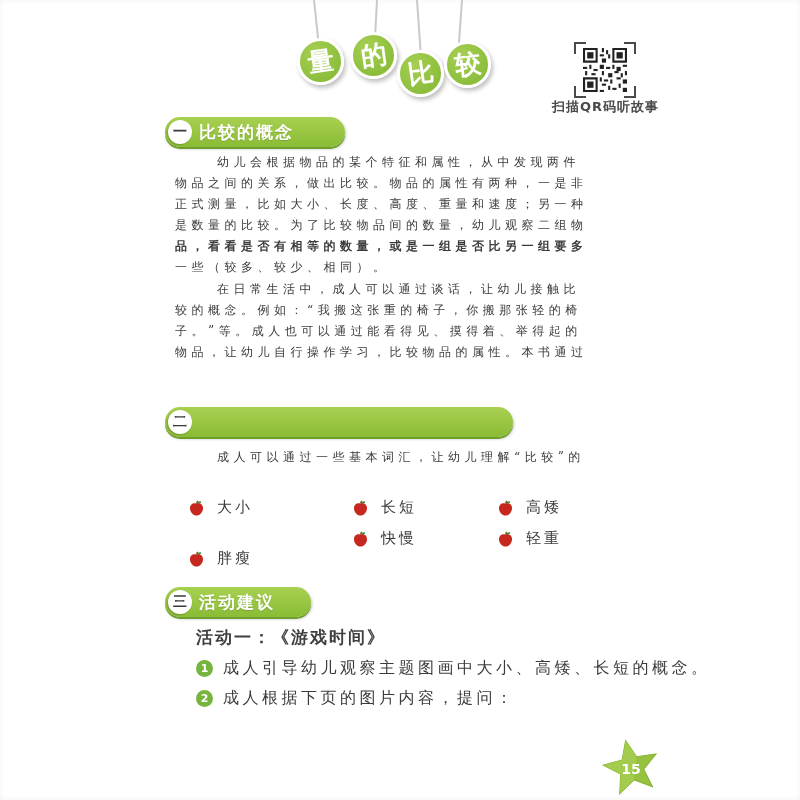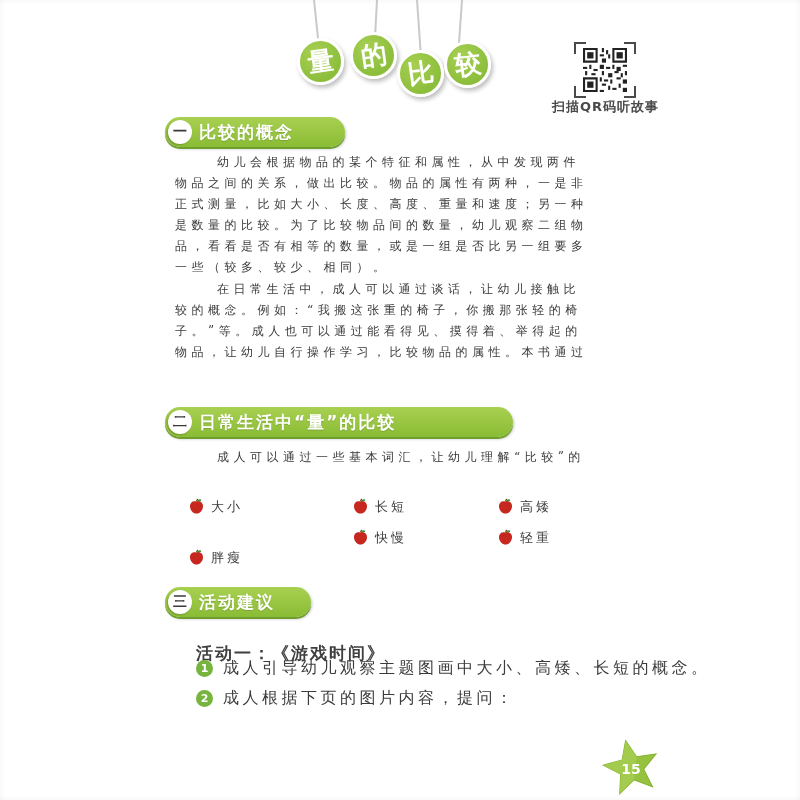--- a/index.html
+++ b/index.html
@@ -41,22 +41,22 @@
   .pill .pill-label { color:#fff; font-size:17px; font-weight:bold; letter-spacing:2px;
       padding-right:14px; white-space:nowrap; text-shadow:0 1px 1px rgba(0,0,0,0.15); }
 
   
   .bodyline { position:absolute; left:175px; width:488px; font-size:12px;
       line-height:21px; letter-spacing:4.5px; color:#3b3b3b;
       font-family:"DejaVu Serif", serif; white-space:nowrap; }
   .indent { padding-left:42px; }
 
   
-  .word-item { position:absolute; display:flex; align-items:flex-start; gap:6px;
-      font-size:13px; letter-spacing:3px; font-family:"DejaVu Serif", serif; color:#3b3b3b; }
+  .word-item { position:absolute; display:flex; align-items:flex-end; gap:12px;
+      font-size:15px; letter-spacing:3px; font-family:"DejaVu Serif", serif; color:#3b3b3b; }
   .apple { width:17px; height:17px; flex:0 0 17px; }
 
   
   .activity-title { position:absolute; left:196px; font-size:17px; font-weight:bold;
       color:#3f3f3f; letter-spacing:2px; }
   .step { position:absolute; left:196px; display:flex; align-items:flex-start; gap:10px; }
   .step .step-num { width:17px; height:17px; border-radius:50%; background:#76b43e;
       color:#fff; font-size:11px; font-weight:bold; display:flex; align-items:center;
       justify-content:center; margin-top:2px; flex:0 0 17px; }
   .step .step-text { font-size:16px; letter-spacing:3.5px; color:#3b3b3b;
@@ -145,31 +145,30 @@
 
   <div class="pill" style="left:165px; top:117px; width:180px;">
     <span class="num-circle">一</span>
     <span class="pill-label">比较的概念</span>
   </div>
 
   <div class="bodyline indent" style="top:152px;">幼儿会根据物品的某个特征和属性，从中发现两件</div>
   <div class="bodyline" style="top:173px;">物品之间的关系，做出比较。物品的属性有两种，一是非</div>
   <div class="bodyline" style="top:194px;">正式测量，比如大小、长度、高度、重量和速度；另一种</div>
   <div class="bodyline" style="top:215px;">是数量的比较。为了比较物品间的数量，幼儿观察二组物</div>
-  <div class="bodyline" style="top:236px;">品，看看是否有相等的数量，或是一组是否比另一组要多</div>
+  <div class="bodyline" style="top:236px;font-weight:bold;">品，看看是否有相等的数量，或是一组是否比另一组要多</div>
   <div class="bodyline" style="top:257px;">一些（较多、较少、相同）。</div>
 
   <div class="bodyline indent" style="top:279px;">在日常生活中，成人可以通过谈话，让幼儿接触比</div>
   <div class="bodyline" style="top:300px;">较的概念。例如：“我搬这张重的椅子，你搬那张轻的椅</div>
   <div class="bodyline" style="top:321px;">子。”等。成人也可以通过能看得见、摸得着、举得起的</div>
   <div class="bodyline" style="top:342px;">物品，让幼儿自行操作学习，比较物品的属性。本书通过</div>
 
   <div class="pill" style="left:165px; top:407px; width:348px;">
     <span class="num-circle">二</span>
-    <span class="pill-label">日常生活中“量”的比较</span>
   </div>
 
   <div class="bodyline indent" style="top:447px;">成人可以通过一些基本词汇，让幼儿理解“比较”的</div>
 
   <div class="word-item" style="left:188px; top:498px;">
     <svg class="apple" viewBox="0 0 17 17">
         <path d="M8.5 3.2 C8.6 2.2 9.2 1.4 10 1" stroke="#7a4a21" stroke-width="1.1" fill="none"></path>
         <ellipse cx="11" cy="2.6" rx="2.4" ry="1.1" fill="#3d8f34" transform="rotate(-22 11 2.6)"></ellipse>
         <path d="M8.5 3.6 C4.5 2.2 1.6 5 2 8.8 C2.4 12.6 5.2 15.6 8.5 15.6 C11.8 15.6 14.6 12.6 15 8.8 C15.4 5 12.5 2.2 8.5 3.6 Z" fill="#c62820"></path>
       </svg>
@@ -214,21 +213,21 @@
         <path d="M8.5 3.6 C4.5 2.2 1.6 5 2 8.8 C2.4 12.6 5.2 15.6 8.5 15.6 C11.8 15.6 14.6 12.6 15 8.8 C15.4 5 12.5 2.2 8.5 3.6 Z" fill="#c62820"></path>
       </svg>
     <span>轻重</span>
   </div>
 
   <div class="pill" style="left:165px; top:587px; width:146px;">
     <span class="num-circle">三</span>
     <span class="pill-label">活动建议</span>
   </div>
 
-  <div class="activity-title" style="top:626px;margin-top:16px;">活动一：《游戏时间》</div>
+  <div class="activity-title" style="top:626px;">活动一：《游戏时间》</div>
 
   <div class="step" style="top:658px;">
     <span class="step-num">1</span>
     <span class="step-text">成人引导幼儿观察主题图画中大小、高矮、长短的概念。</span>
   </div>
   <div class="step" style="top:688px;">
     <span class="step-num">2</span>
     <span class="step-text">成人根据下页的图片内容，提问：</span>
   </div>
 

